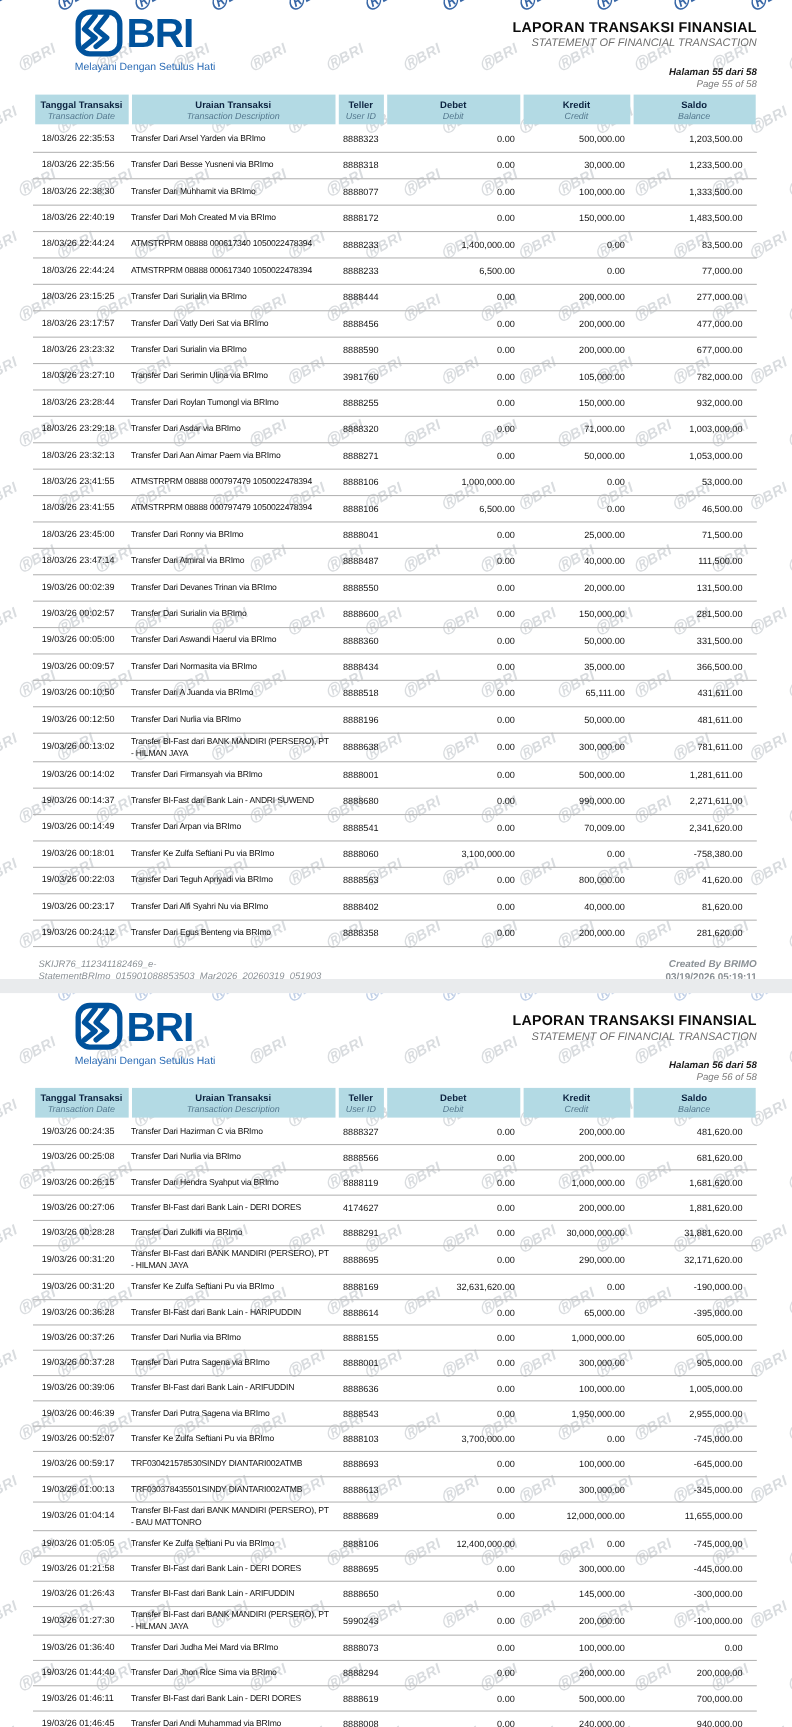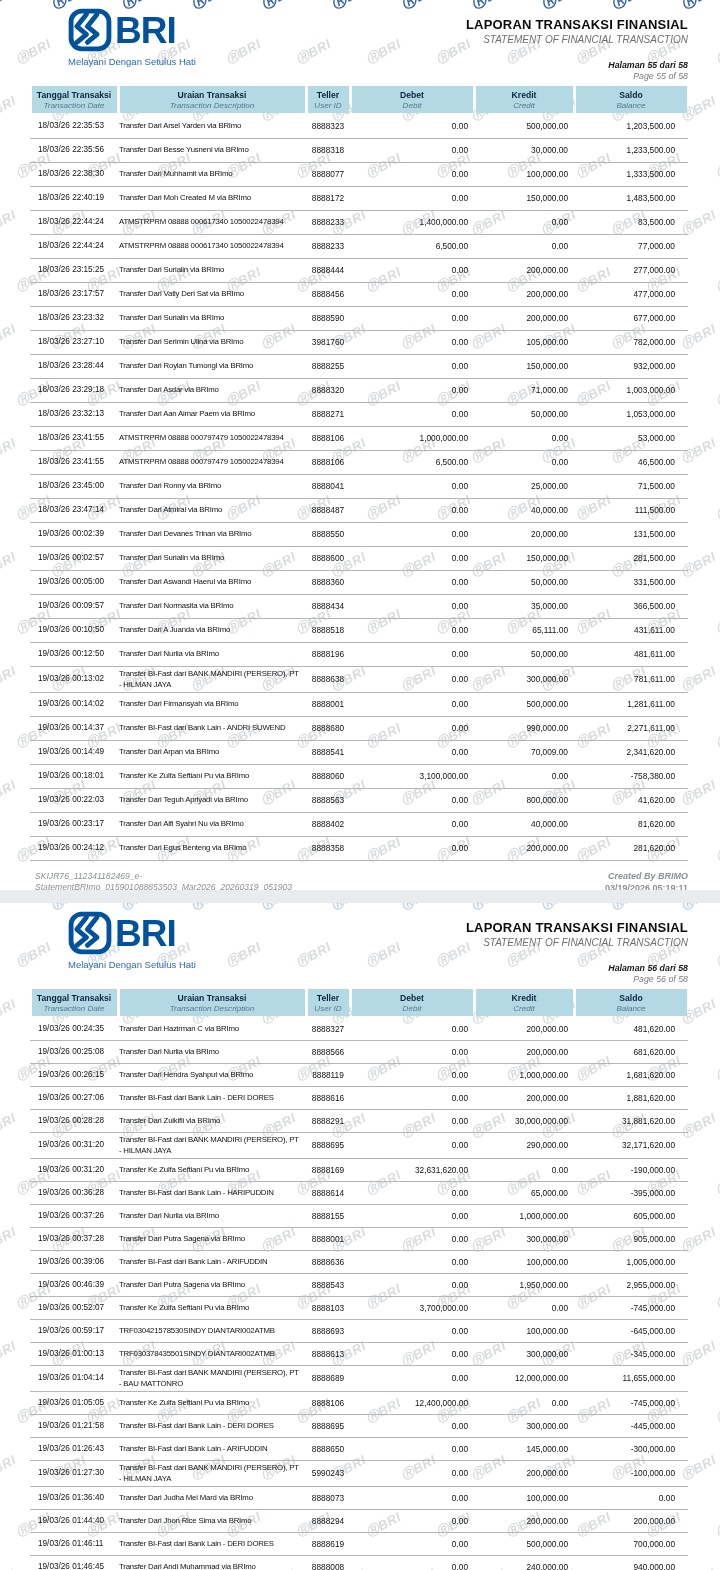--- a/index.html
+++ b/index.html
@@ -788,21 +788,21 @@
               <div class="c date">19/03/26 00:26:15</div>
               <div class="c desc">Transfer Dari Hendra Syahput via BRImo</div>
               <div class="c teller">8888119</div>
               <div class="c amt">0.00</div>
               <div class="c amt">1,000,000.00</div>
               <div class="c amt saldo">1,681,620.00</div>
             </div>
             <div class="t-row">
               <div class="c date">19/03/26 00:27:06</div>
               <div class="c desc">Transfer BI-Fast dari Bank Lain - DERI DORES</div>
-              <div class="c teller">8888616</div>
+              <div class="c teller">4174627</div>
               <div class="c amt">0.00</div>
               <div class="c amt">200,000.00</div>
               <div class="c amt saldo">1,881,620.00</div>
             </div>
             <div class="t-row">
               <div class="c date">19/03/26 00:28:28</div>
               <div class="c desc">Transfer Dari Zulkifli via BRImo</div>
               <div class="c teller">8888291</div>
               <div class="c amt">0.00</div>
               <div class="c amt">30,000,000.00</div>

